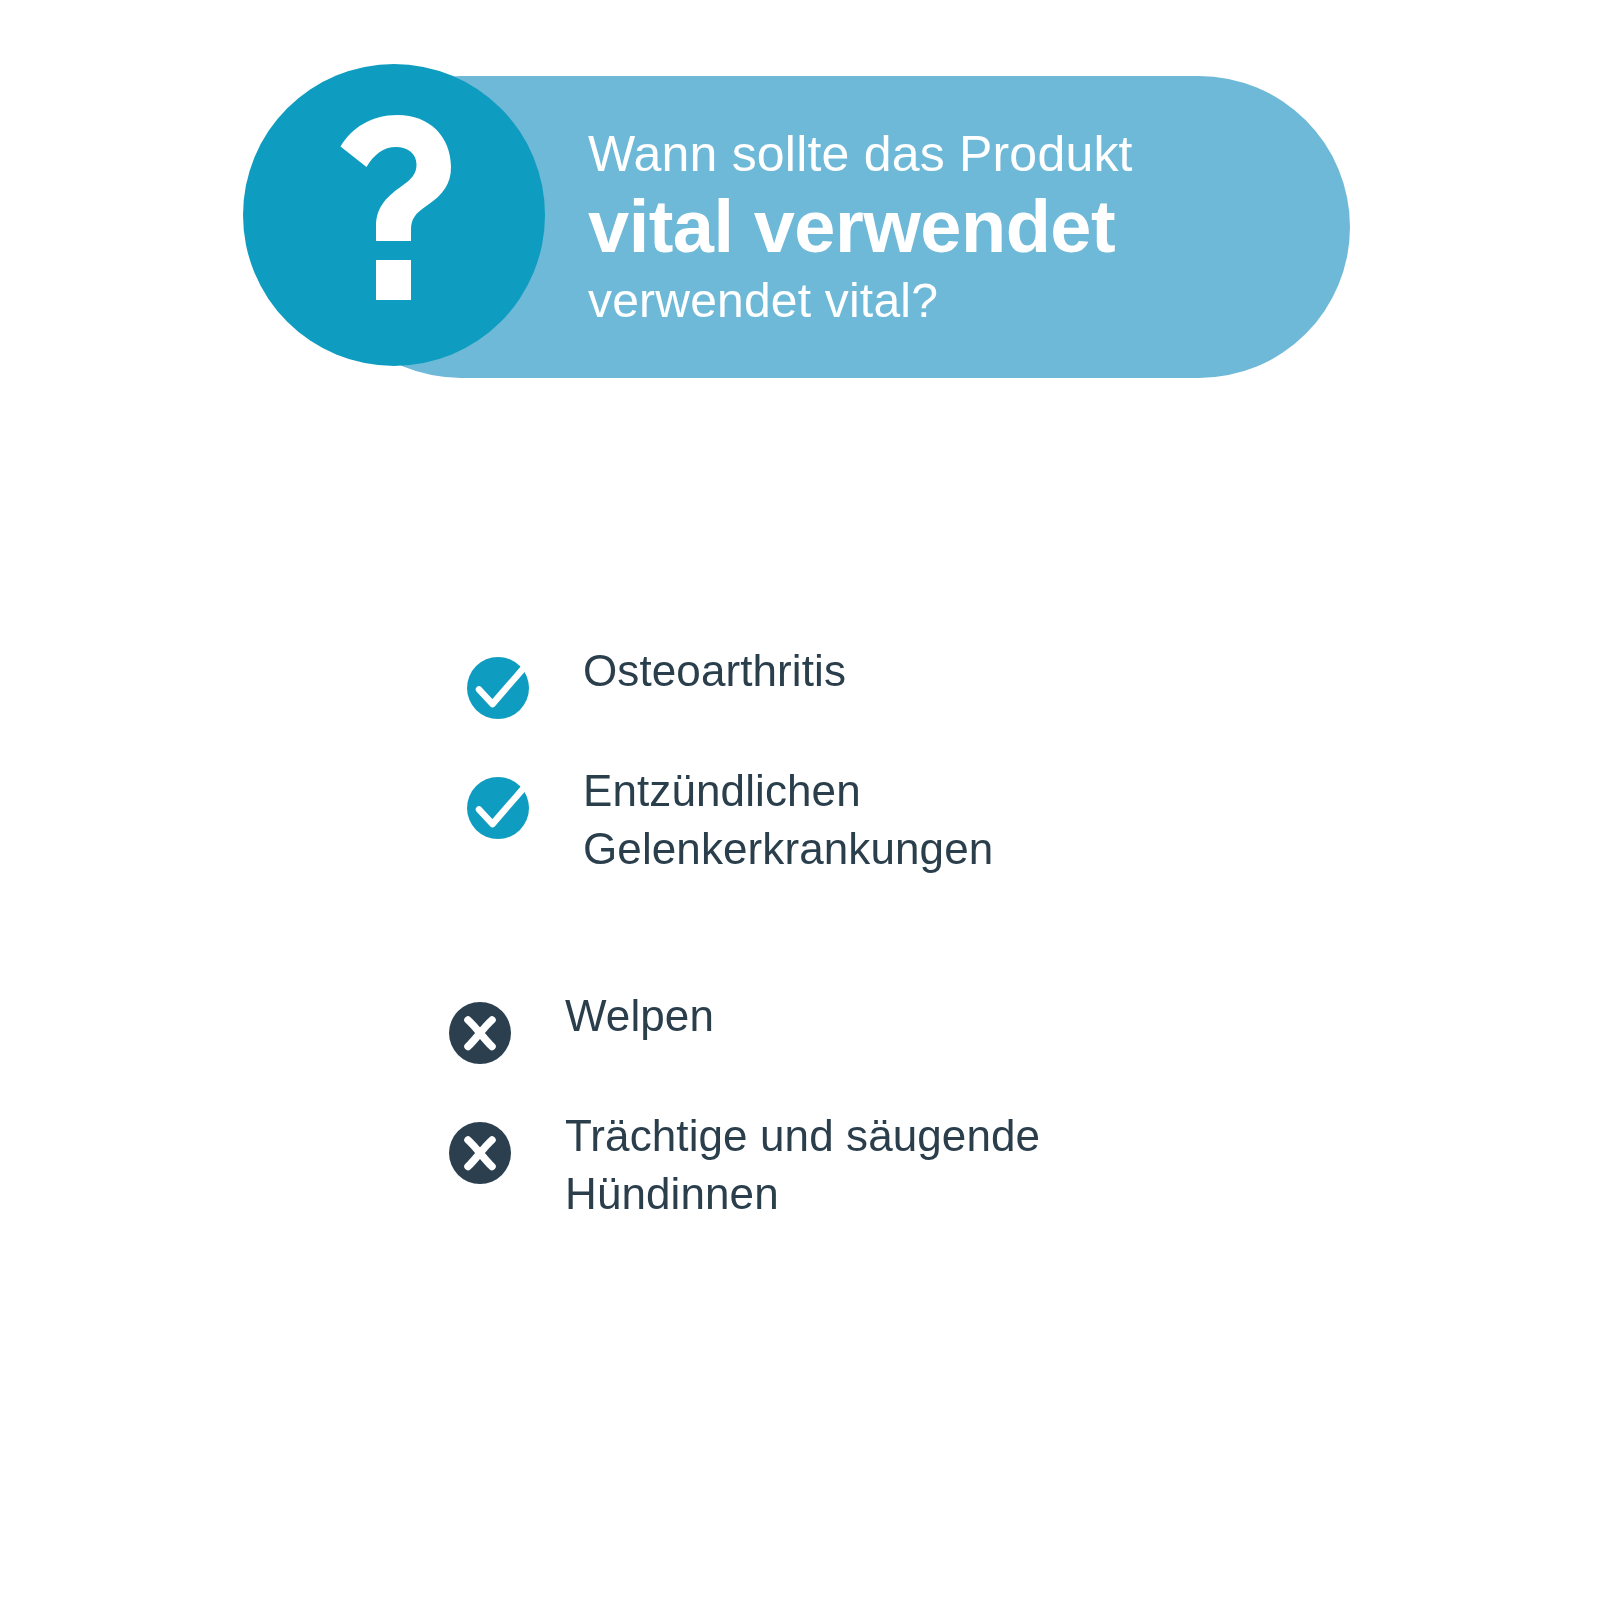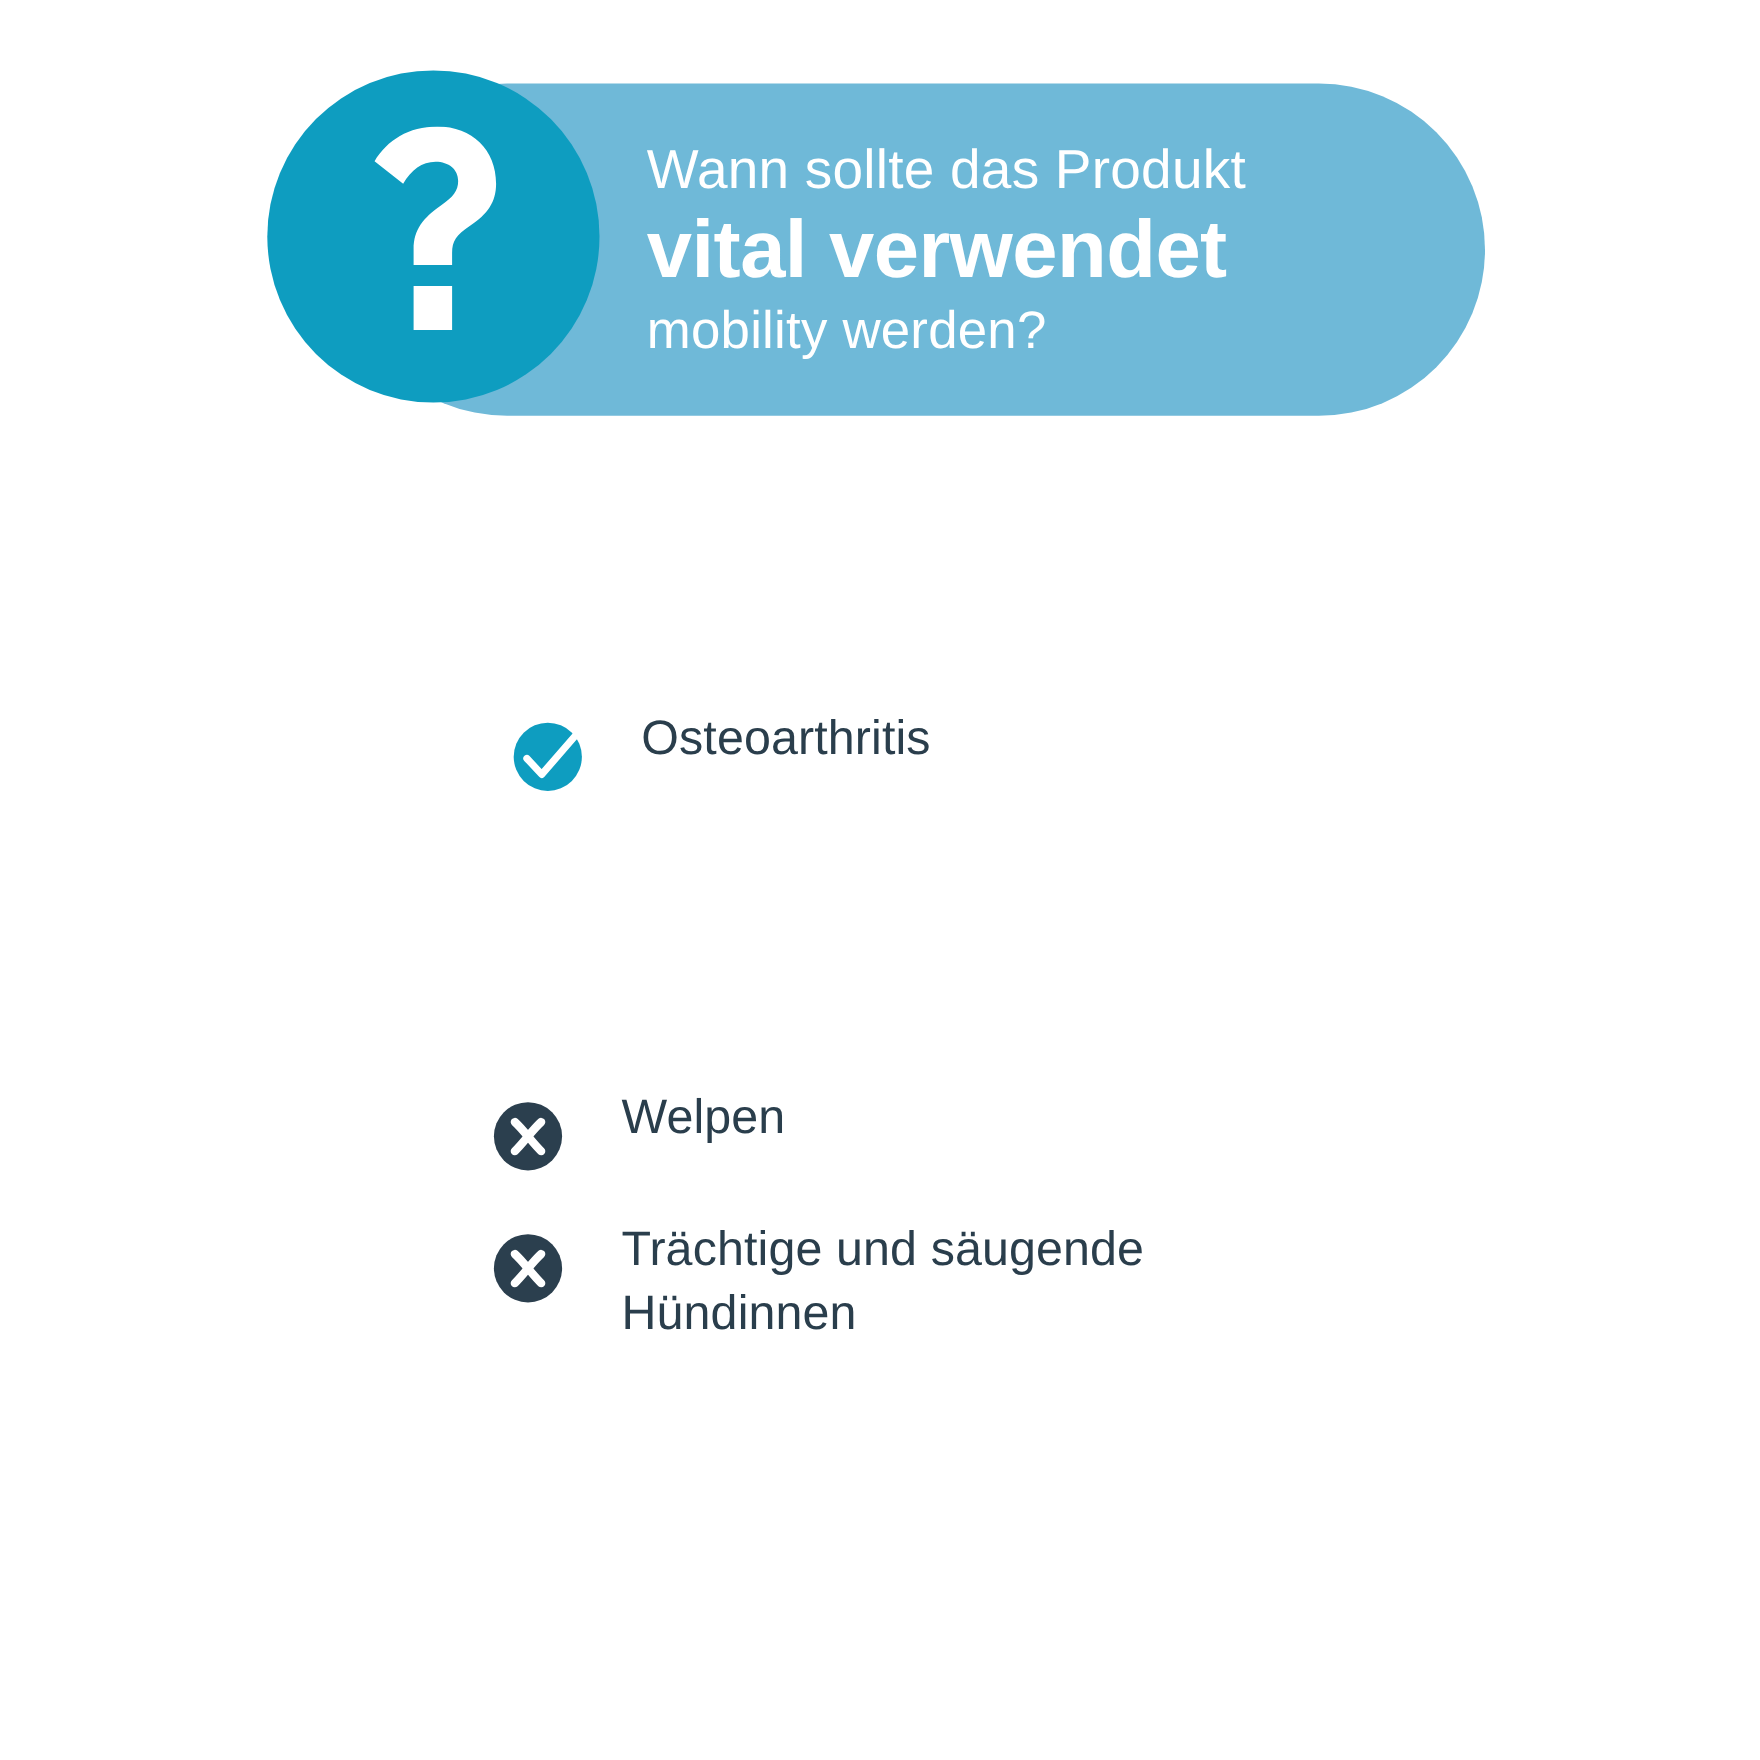--- a/index.html
+++ b/index.html
@@ -138,35 +138,44 @@
     <svg viewBox="0 0 140 200" xmlns="http://www.w3.org/2000/svg" aria-hidden="true">
       <path fill="#ffffff" d="M70.5 0C44.5 0 25 12.5 13.5 31.5l26 20.5C47 39.5 56.5 32 69 32c12 0 20.5 7 20.5 17.5 0 9-4.5 14.5-16 22.5C58 83 49 93.5 49 111.5v14.5h35v-11c0-11 4-16.5 16-24.5 16.5-11 24-22 24-38.5C124 21.5 102.5 0 70.5 0z"></path>
       <rect fill="#ffffff" x="49" y="145" width="35" height="40"></rect>
     </svg>
   </span>
 </div>
 
 <div id="header-text">
   <div class="hdr-line-1">Wann sollte das Produkt</div>
   <div class="hdr-line-2">vital verwendet</div>
-  <div class="hdr-line-3">mobility werden?</div>
+  <div class="hdr-line-3">verwendet vital?</div>
 </div>
 
 <div id="list-positive">
 
   <div class="list-item">
     <span class="item-icon">
       <svg viewBox="0 0 64 64" xmlns="http://www.w3.org/2000/svg" aria-hidden="true">
         <circle cx="32" cy="32" r="31" fill="#0e9dc0"></circle>
         <path d="M13 33.5 L26.5 48 L62.5 6.5" fill="none" stroke="#ffffff" stroke-width="6.5" stroke-linecap="round" stroke-linejoin="round"></path>
       </svg>
     </span>
     <span class="item-label">Osteoarthritis</span>
   </div>
 
+  <div class="list-item">
+    <span class="item-icon">
+      <svg viewBox="0 0 64 64" xmlns="http://www.w3.org/2000/svg" aria-hidden="true">
+        <circle cx="32" cy="32" r="31" fill="#0e9dc0"></circle>
+        <path d="M13 33.5 L26.5 48 L62.5 6.5" fill="none" stroke="#ffffff" stroke-width="6.5" stroke-linecap="round" stroke-linejoin="round"></path>
+      </svg>
+    </span>
+    <span class="item-label">Entzündlichen Gelenkerkrankungen</span>
+  </div>
 
 </div>
 
 <div id="list-negative">
 
   <div class="list-item">
     <span class="item-icon">
       <svg viewBox="0 0 64 64" xmlns="http://www.w3.org/2000/svg" aria-hidden="true">
         <circle cx="32" cy="32" r="31" fill="#2b3f4e"></circle>
         <path d="M20 19 C27 25 37 39 44 45.5" fill="none" stroke="#ffffff" stroke-width="7.5" stroke-linecap="round"></path>

